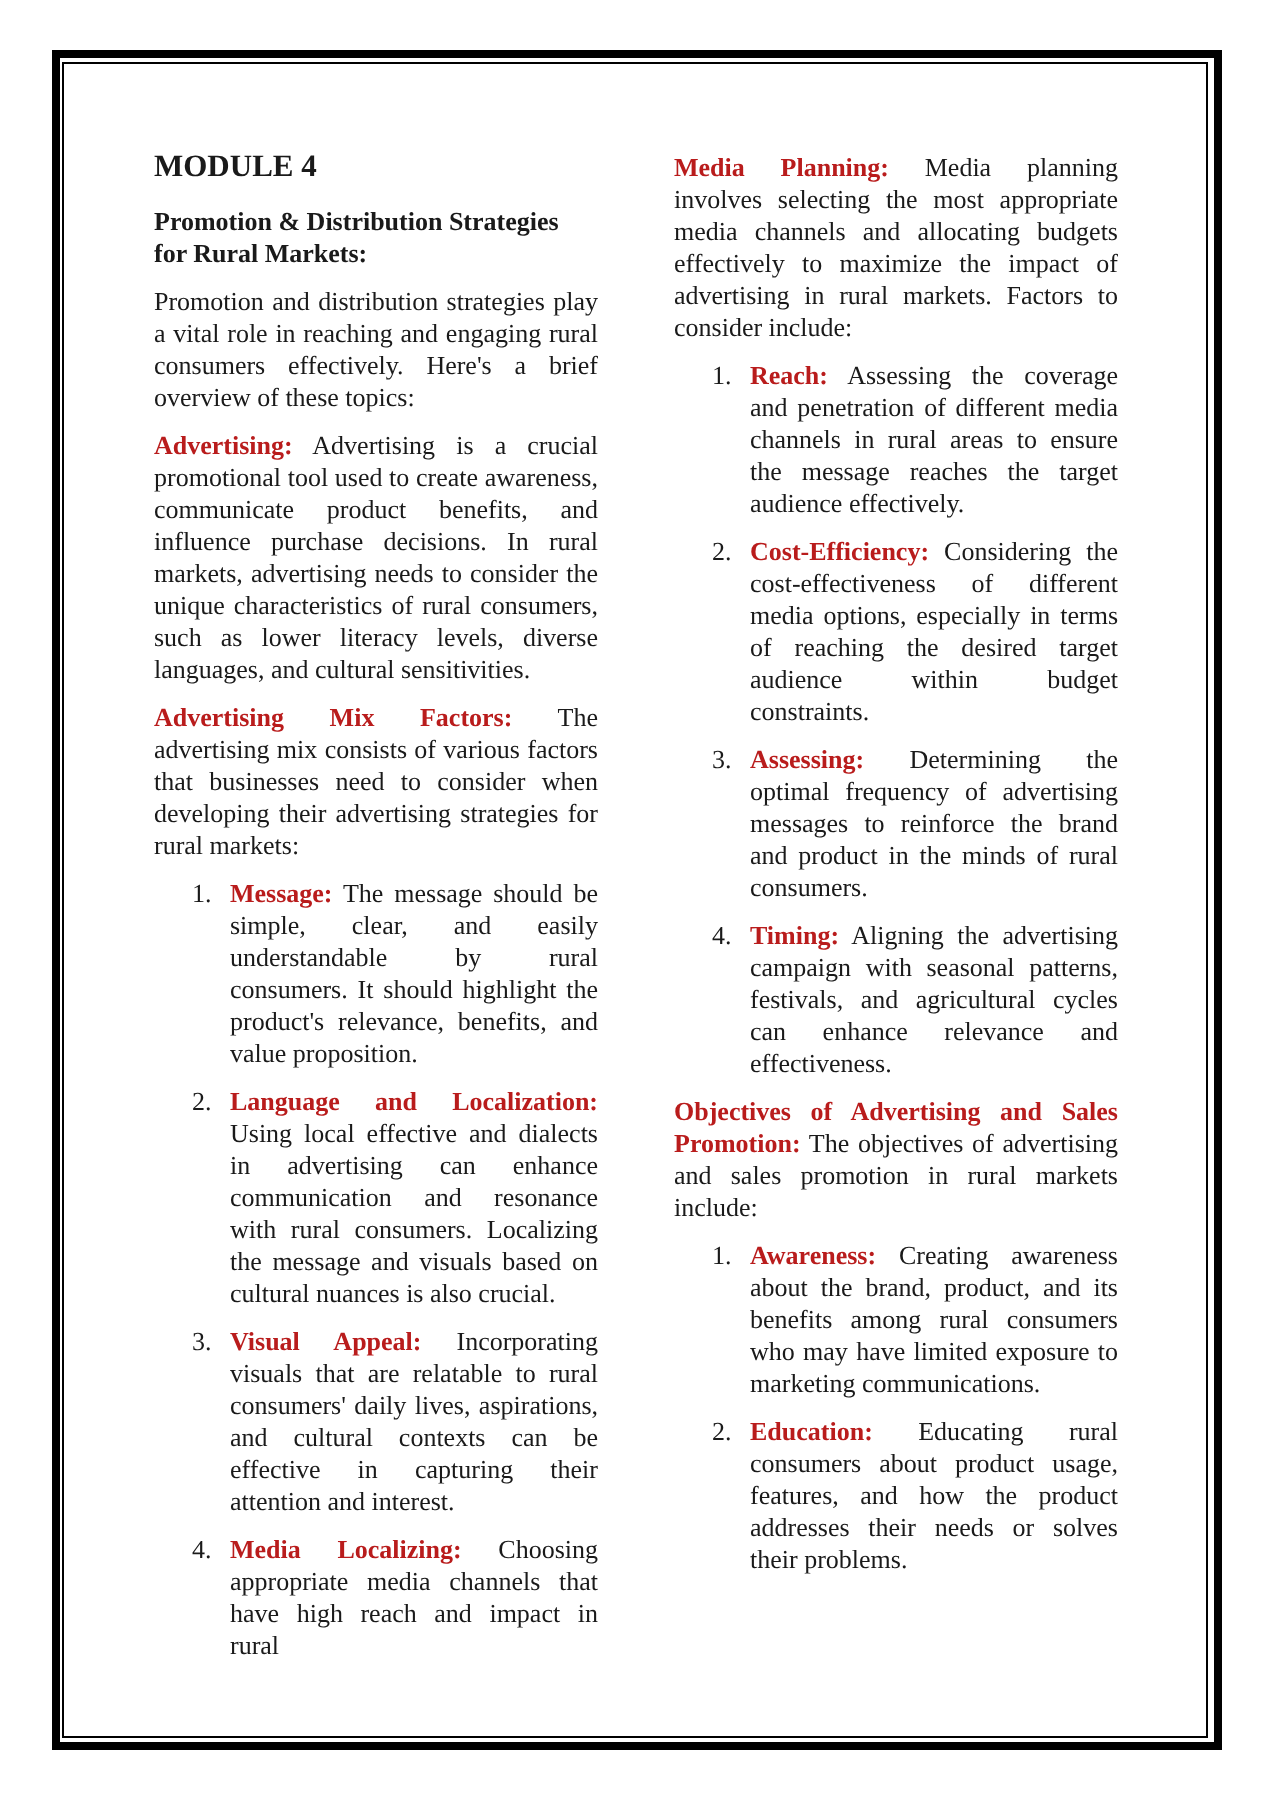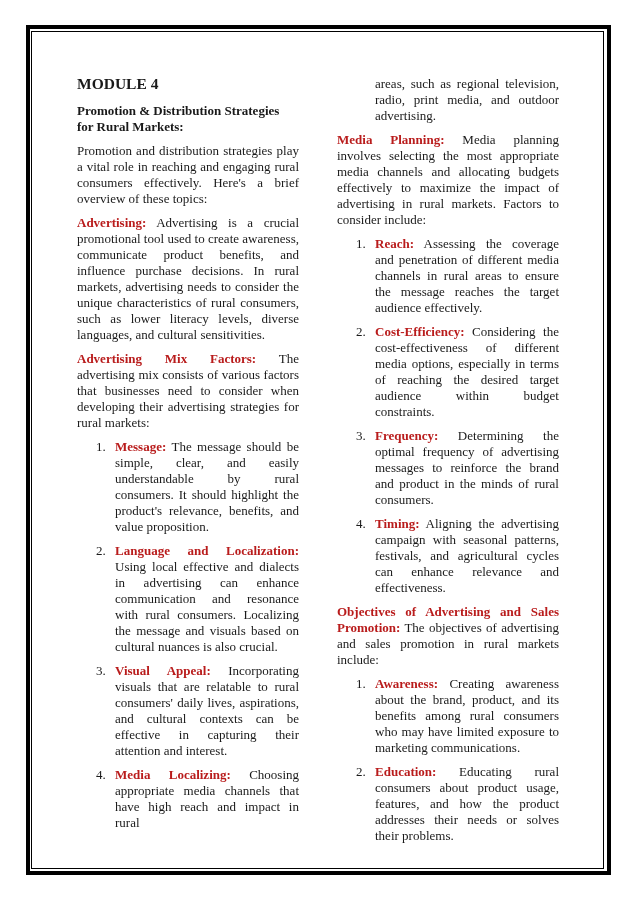--- a/index.html
+++ b/index.html
@@ -38,28 +38,27 @@
 
   <ol>
     <li><span class="num">1.</span><b>Message:</b><span> The message should be simple, clear, and easily understandable by rural consumers. It should highlight the product's relevance, benefits, and value proposition.</span></li>
     <li><span class="num">2.</span><b>Language and Localization:</b><span> Using local effective and dialects in advertising can enhance communication and resonance with rural consumers. Localizing the message and visuals based on cultural nuances is also crucial.</span></li>
     <li><span class="num">3.</span><b>Visual Appeal:</b><span> Incorporating visuals that are relatable to rural consumers' daily lives, aspirations, and cultural contexts can be effective in capturing their attention and interest.</span></li>
     <li><span class="num">4.</span><b>Media Localizing:</b><span> Choosing appropriate media channels that have high reach and impact in rural</span></li>
   </ol>
 </div>
 
 <div class="col right">
-  <div class="cont">areas, such as regional television, radio, print media, and outdoor advertising.</div>
 
   <p><b>Media Planning:</b><span> Media planning involves selecting the most appropriate media channels and allocating budgets effectively to maximize the impact of advertising in rural markets. Factors to consider include:</span></p>
 
   <ol>
     <li><span class="num">1.</span><b>Reach:</b><span> Assessing the coverage and penetration of different media channels in rural areas to ensure the message reaches the target audience effectively.</span></li>
     <li><span class="num">2.</span><b>Cost-Efficiency:</b><span> Considering the cost-effectiveness of different media options, especially in terms of reaching the desired target audience within budget constraints.</span></li>
-    <li><span class="num">3.</span><b>Frequency:</b><span> Determining the optimal frequency of advertising messages to reinforce the brand and product in the minds of rural consumers.</span></li>
+    <li><span class="num">3.</span><b>Assessing:</b><span> Determining the optimal frequency of advertising messages to reinforce the brand and product in the minds of rural consumers.</span></li>
     <li><span class="num">4.</span><b>Timing:</b><span> Aligning the advertising campaign with seasonal patterns, festivals, and agricultural cycles can enhance relevance and effectiveness.</span></li>
   </ol>
 
   <p><b>Objectives of Advertising and Sales Promotion:</b><span> The objectives of advertising and sales promotion in rural markets include:</span></p>
 
   <ol>
     <li><span class="num">1.</span><b>Awareness:</b><span> Creating awareness about the brand, product, and its benefits among rural consumers who may have limited exposure to marketing communications.</span></li>
     <li><span class="num">2.</span><b>Education:</b><span> Educating rural consumers about product usage, features, and how the product addresses their needs or solves their problems.</span></li>
   </ol>
 </div>

